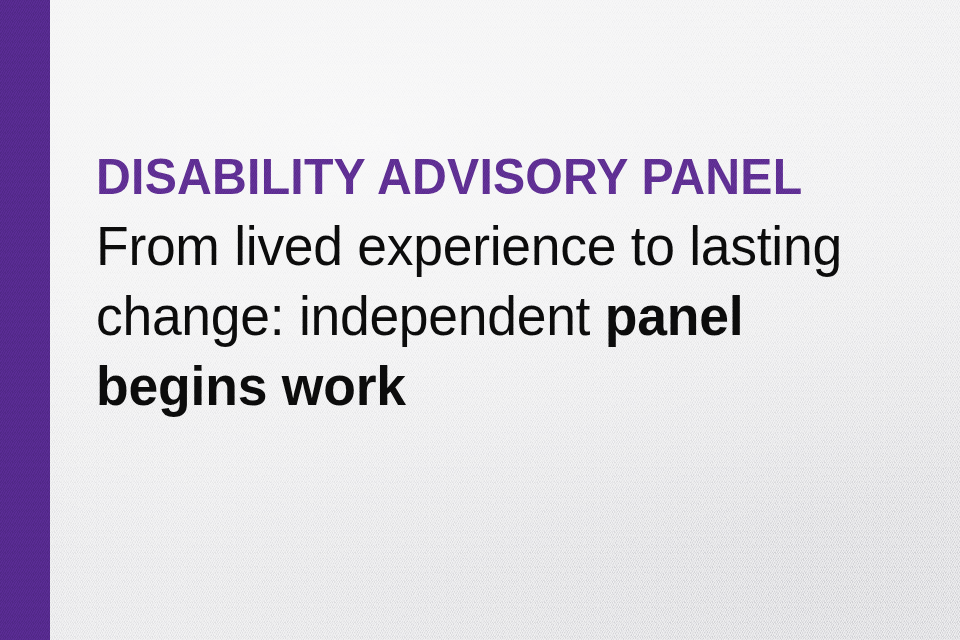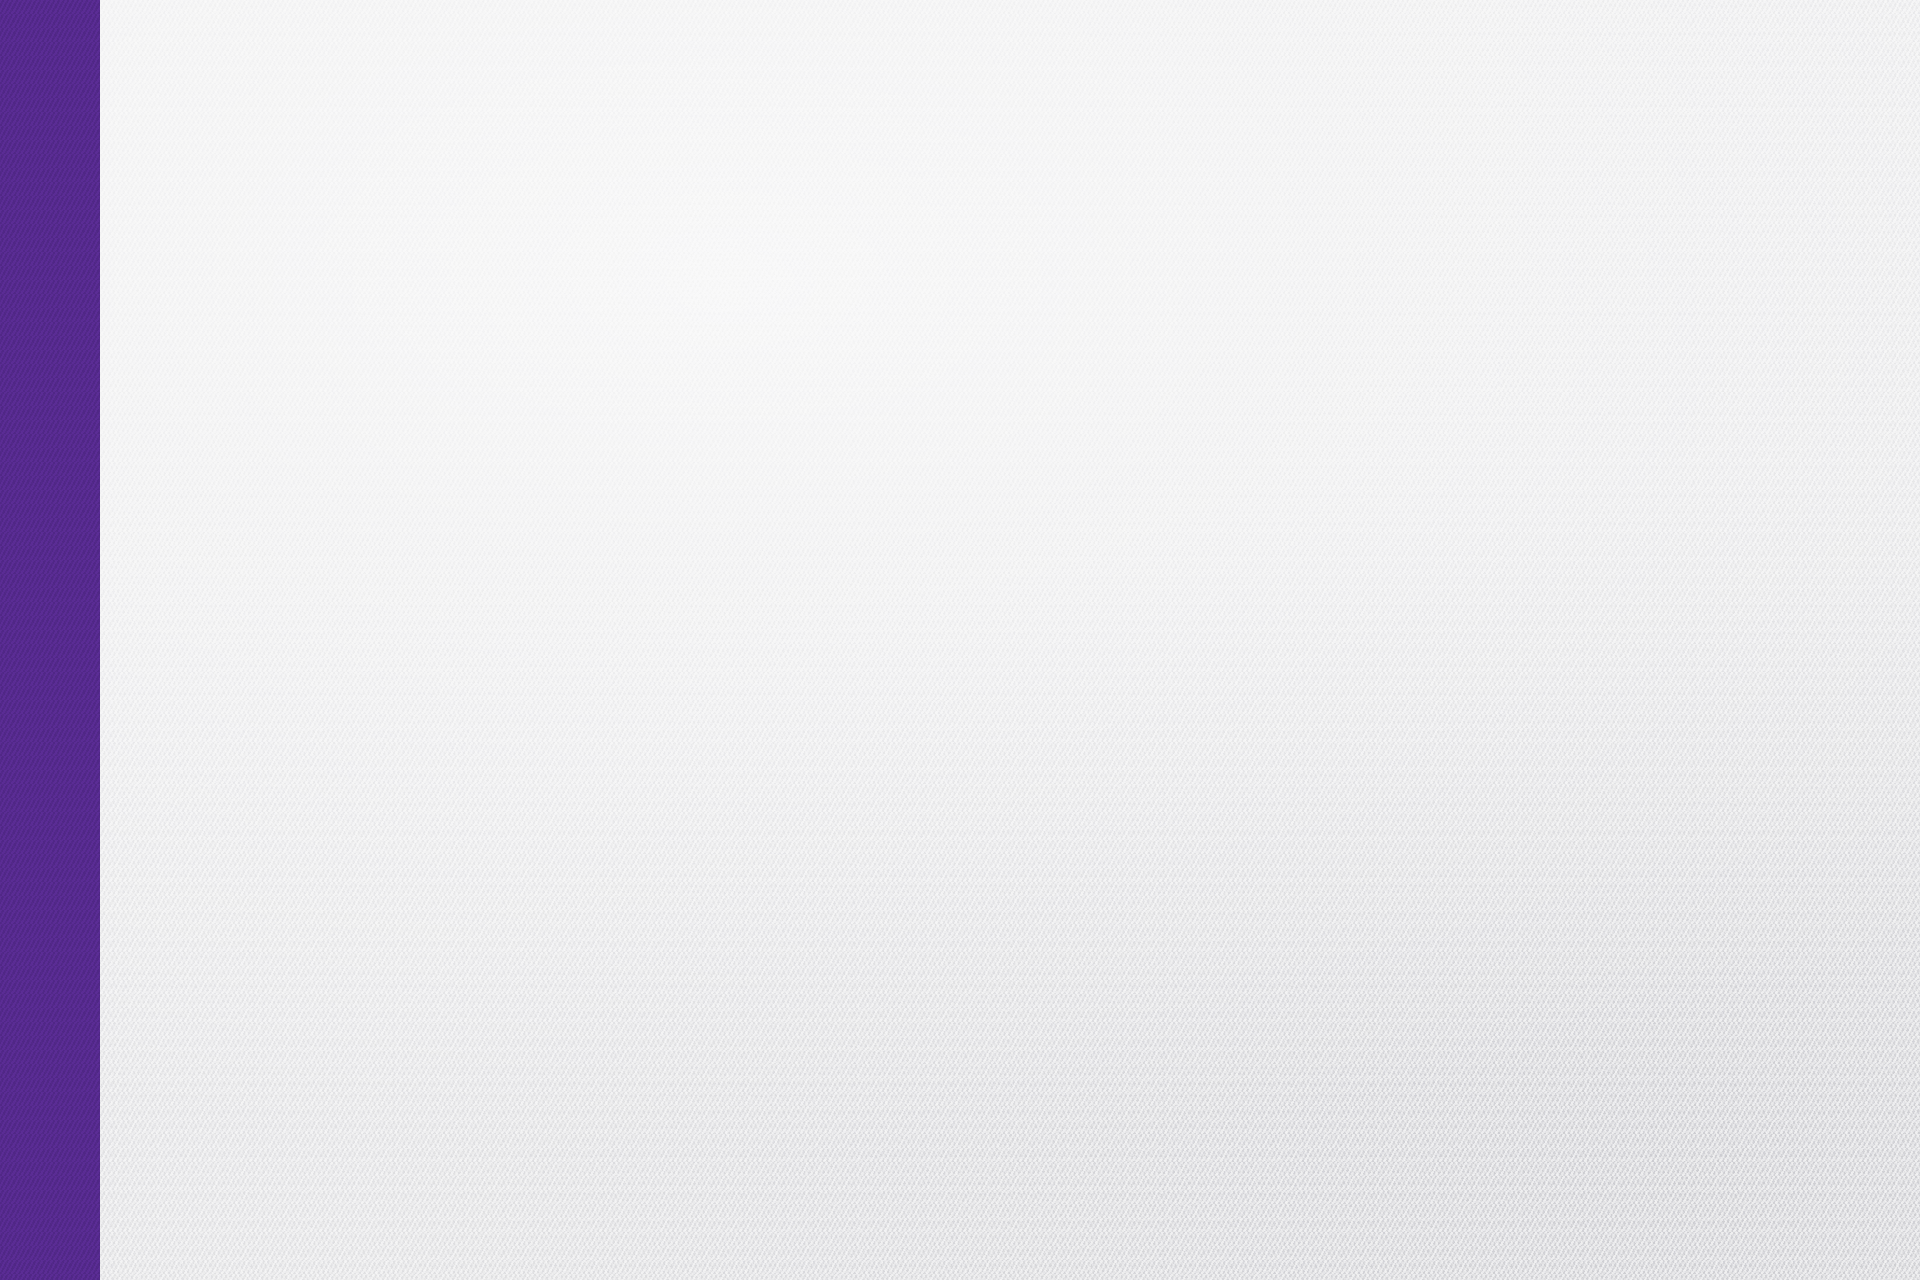--- a/index.html
+++ b/index.html
@@ -142,15 +142,25 @@
 </style>
 </head>
 <body>
 
 <div class="card">
 
   <div class="paper-grain"></div>
 
   <div class="rail"></div>
 
+  <div class="content">
+
+    <div class="kicker">Disability Advisory Panel</div>
+
+    <div class="headline">
+      <span>From lived experience to lasting change: independent</span>
+      <span class="em">panel begins work</span>
+    </div>
+
+  </div>
 
   <div class="grain-over"></div>
 </div>
 
 </body></html>

